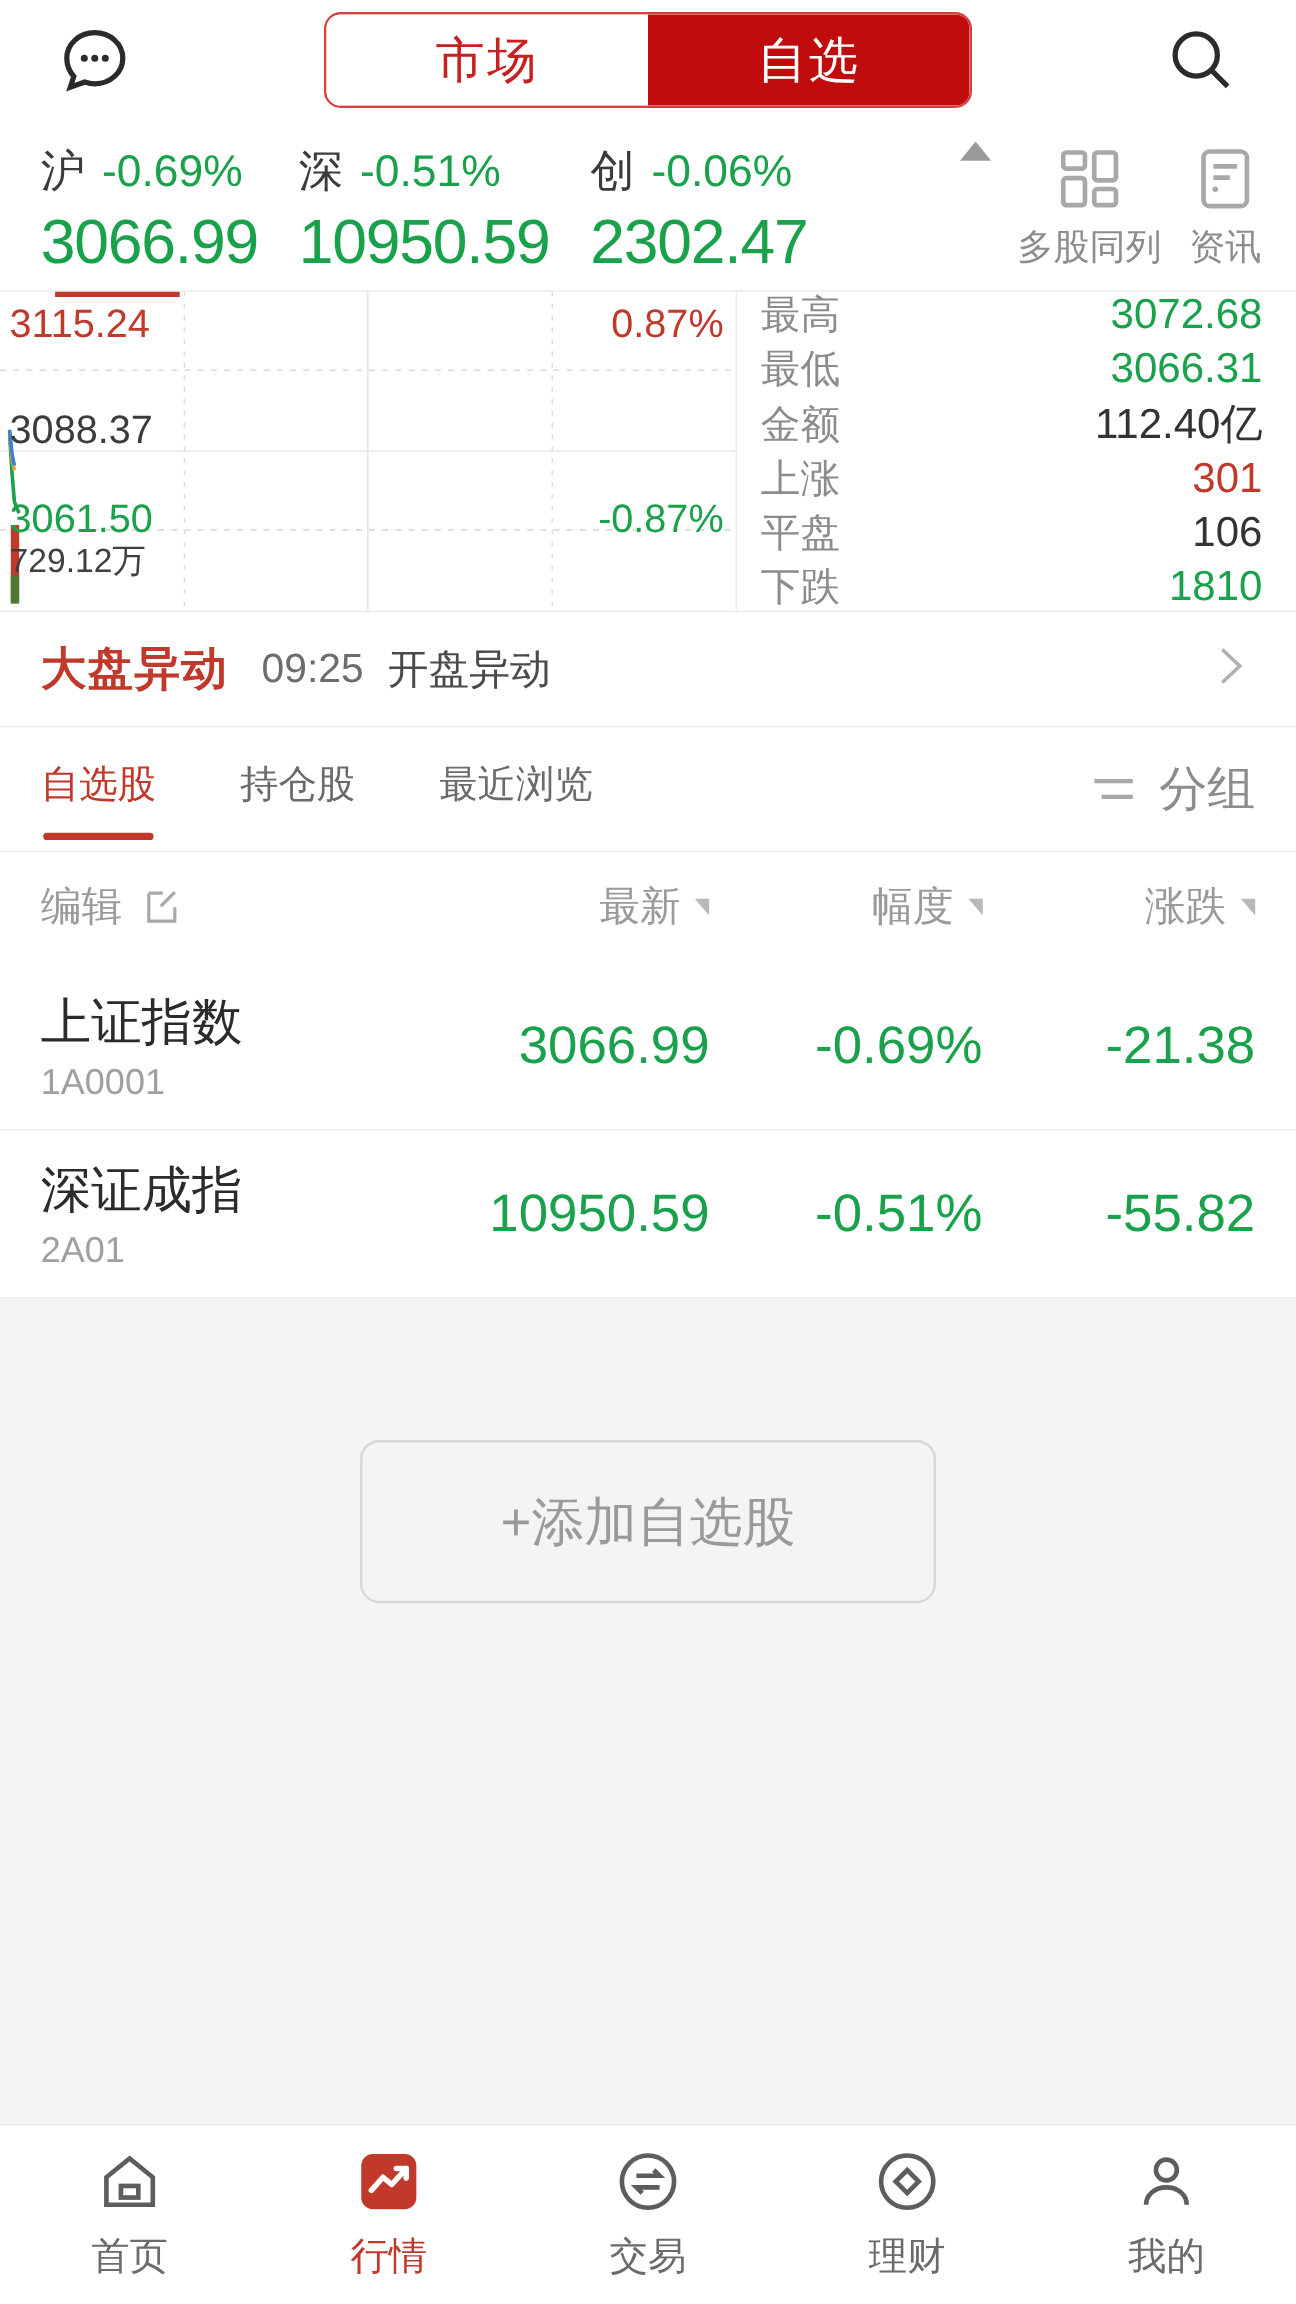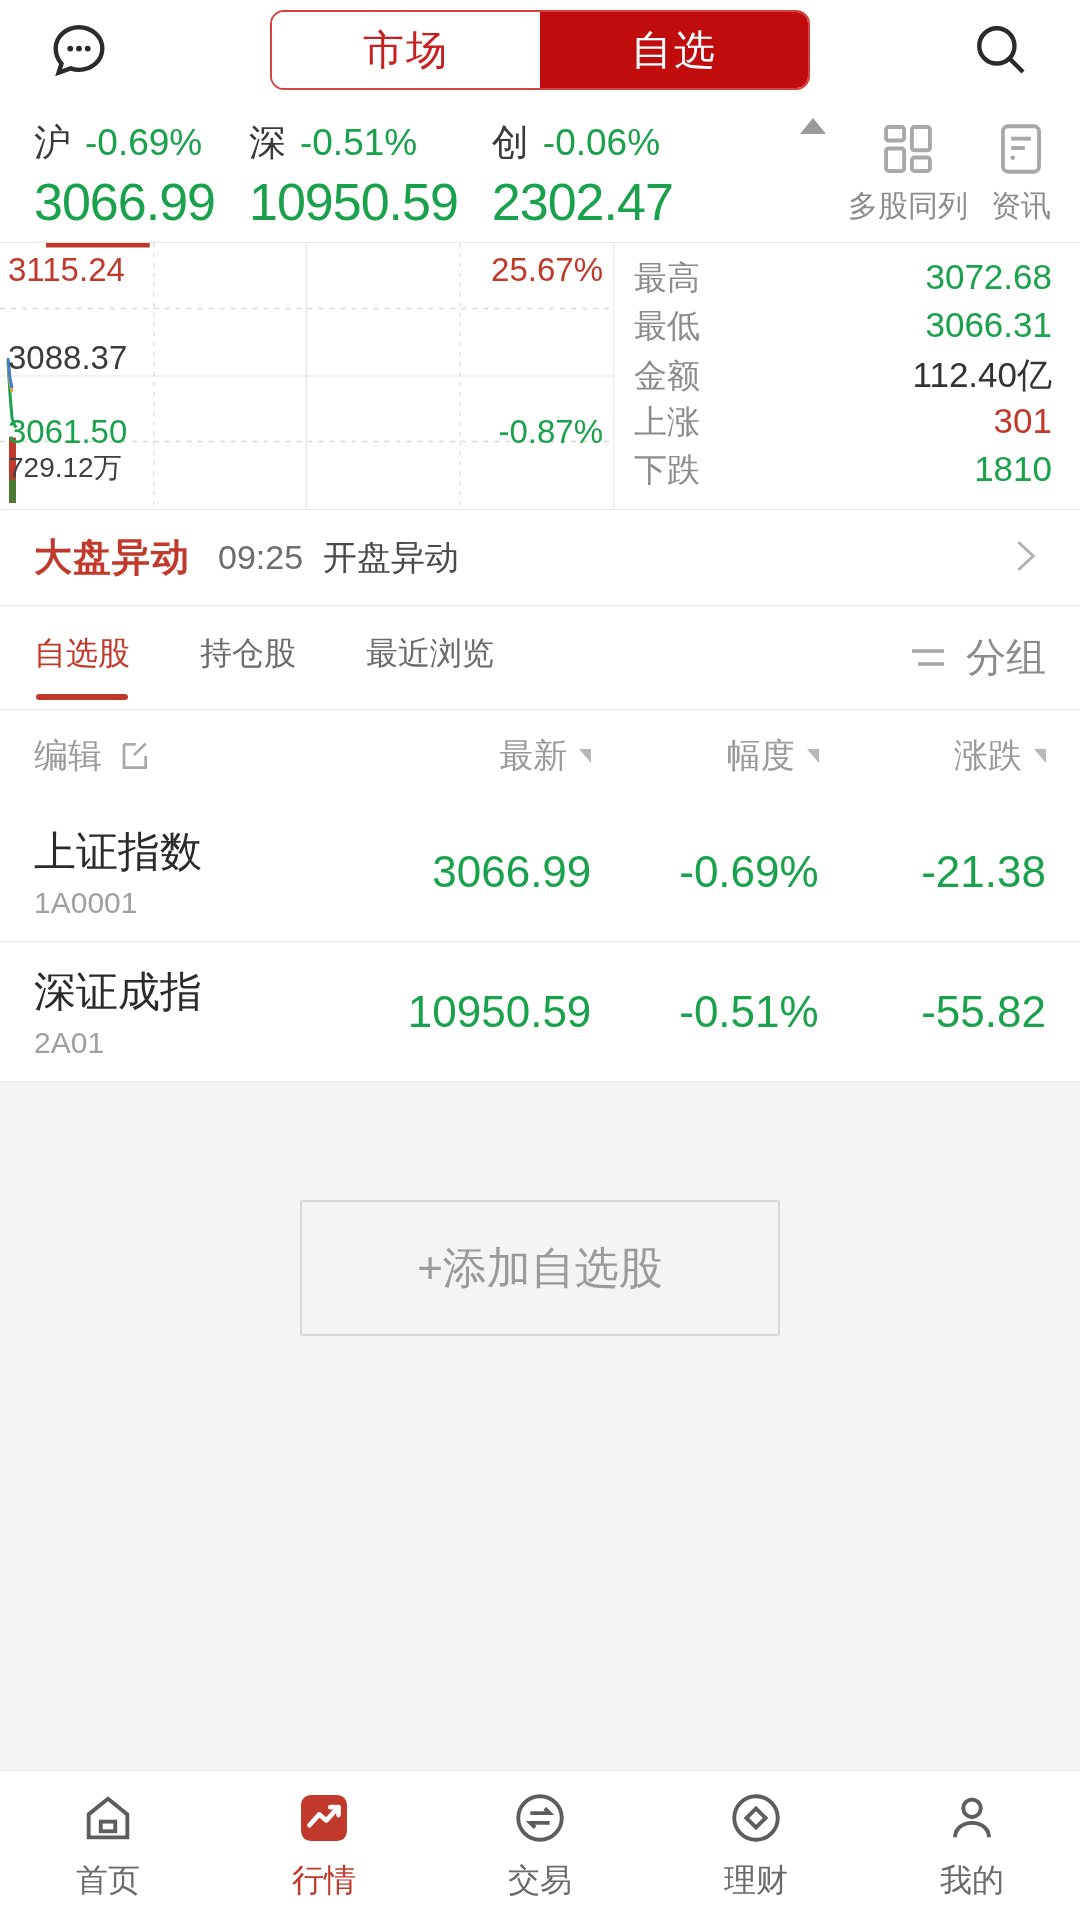--- a/index.html
+++ b/index.html
@@ -75,21 +75,21 @@
 
   
   .srow { height:140px; display:flex; align-items:center; padding:0 34px; border-bottom:1px solid #ececec; flex:0 0 auto; }
   .s-name-wrap { width:330px; display:flex; flex-direction:column; gap:6px; }
   .s-name { font-size:42px; color:#2b2b2b; }
   .s-code { font-size:30px; color:#a0a0a0; }
   .s-col { flex:1 1 0; text-align:right; font-size:44px; color:#1aa14b; }
 
   
   .empty { flex:1 1 auto; background:#f4f4f4; display:flex; justify-content:center; padding-top:118px; }
-  .add-btn { width:480px; height:136px; border:2px solid #d8d8d8; border-radius:3px;
+  .add-btn { width:480px; height:136px; border:2px solid #d8d8d8; border-radius:16px;
              display:flex; align-items:center; justify-content:center; font-size:44px; color:#9a9a9a; background:transparent; }
 
   
   .bottomnav { height:150px; display:flex; align-items:center; background:#fff; border-top:1px solid #e6e6e6; flex:0 0 auto; }
   .nav { flex:1; display:flex; flex-direction:column; align-items:center; gap:12px; }
   .nav-label { font-size:32px; color:#6b6b6b; }
   .nav.active .nav-label { color:#c0392b; }
 </style>
 </head>
 <body>
@@ -186,40 +186,44 @@
         <polyline points="8,118 10,140 12,150" fill="none" stroke="#e8a33d" stroke-width="3"></polyline>
         <polyline points="8,116 10,136 12,146" fill="none" stroke="#3f7fd0" stroke-width="3"></polyline>
 
         <rect x="9" y="196" width="7" height="64" fill="#c0392b"></rect>
         <rect x="9" y="238" width="7" height="24" fill="#4c7a34"></rect>
       </svg>
       <div class="chart-lbl lbl-hi">3115.24</div>
       <div class="chart-lbl lbl-mid">3088.37</div>
       <div class="chart-lbl lbl-lo">3061.50</div>
       <div class="chart-lbl lbl-vol">729.12万</div>
-      <div class="chart-lbl lbl-pr pr-up">25.67%</div>
+      <div class="chart-lbl lbl-pr pr-up">0.87%</div>
       <div class="chart-lbl lbl-pr pr-dn">-0.87%</div>
     </div>
 
     <div class="stats">
       <div class="stat-row">
         <span class="stat-k">最高</span>
         <span class="stat-v v-green">3072.68</span>
       </div>
       <div class="stat-row">
         <span class="stat-k">最低</span>
         <span class="stat-v v-green">3066.31</span>
       </div>
       <div class="stat-row">
         <span class="stat-k">金额</span>
         <span class="stat-v v-dark">112.40亿</span>
       </div>
       <div class="stat-row">
         <span class="stat-k">上涨</span>
         <span class="stat-v v-red">301</span>
+      </div>
+      <div class="stat-row">
+        <span class="stat-k">平盘</span>
+        <span class="stat-v v-dark">106</span>
       </div>
       <div class="stat-row">
         <span class="stat-k">下跌</span>
         <span class="stat-v v-green">1810</span>
       </div>
     </div>
   </div>
 
   <div class="alert">
     <span class="alert-tag">大盘异动</span>

